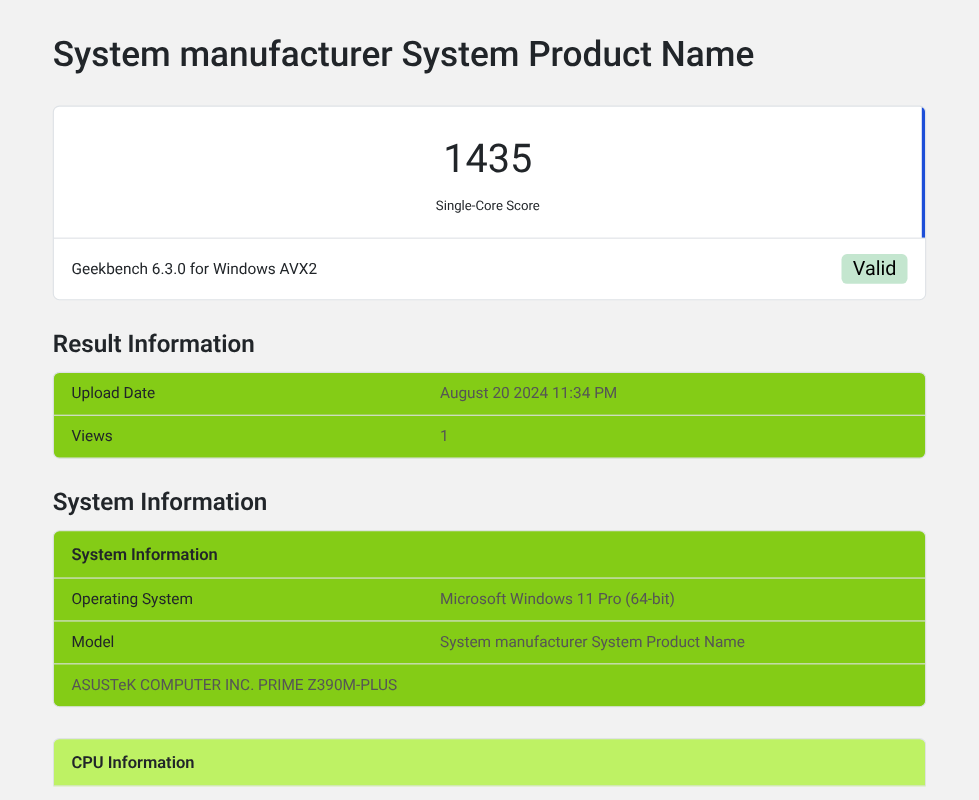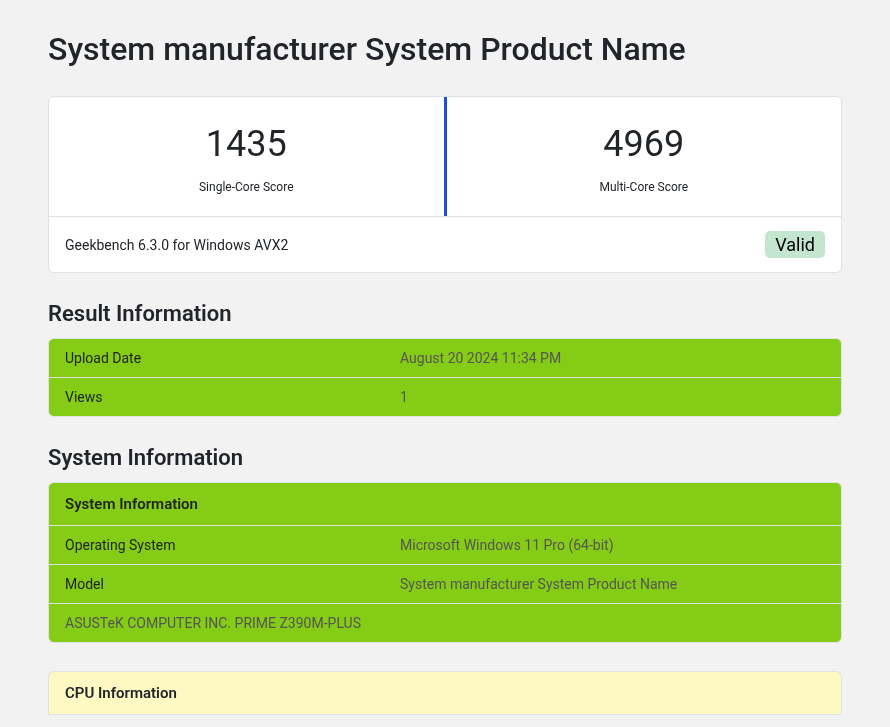--- a/index.html
+++ b/index.html
@@ -97,42 +97,38 @@
     }
     .info-key {
       width: 335px;
       color: #212529;
     }
     .info-val {
       flex: 1;
       color: #555;
     }
     .cpu-card {
-      background: #fef9c3;
+      background: #bef264;
       border: 1px solid #dee2e6;
       border-top-left-radius: 6px;
       border-top-right-radius: 6px;
       border-bottom: none;
       overflow: hidden;
     }
   </style>
 </head>
 <body>
 
 <h1 class="page-title">System manufacturer System Product Name</h1>
 
 <div class="card">
   <div class="scores-row">
     <div class="score-cell">
       <div class="score-value">1435</div>
       <div class="score-label">Single-Core Score</div>
-    </div>
-    <div class="score-cell">
-      <div class="score-value">4969</div>
-      <div class="score-label">Multi-Core Score</div>
     </div>
   </div>
   <div class="version-row">
     <span class="version-text">Geekbench 6.3.0 for Windows AVX2</span>
     <span class="badge-valid">Valid</span>
   </div>
 </div>
 
 <h2 class="section-heading">Result Information</h2>
 <div class="info-card">

